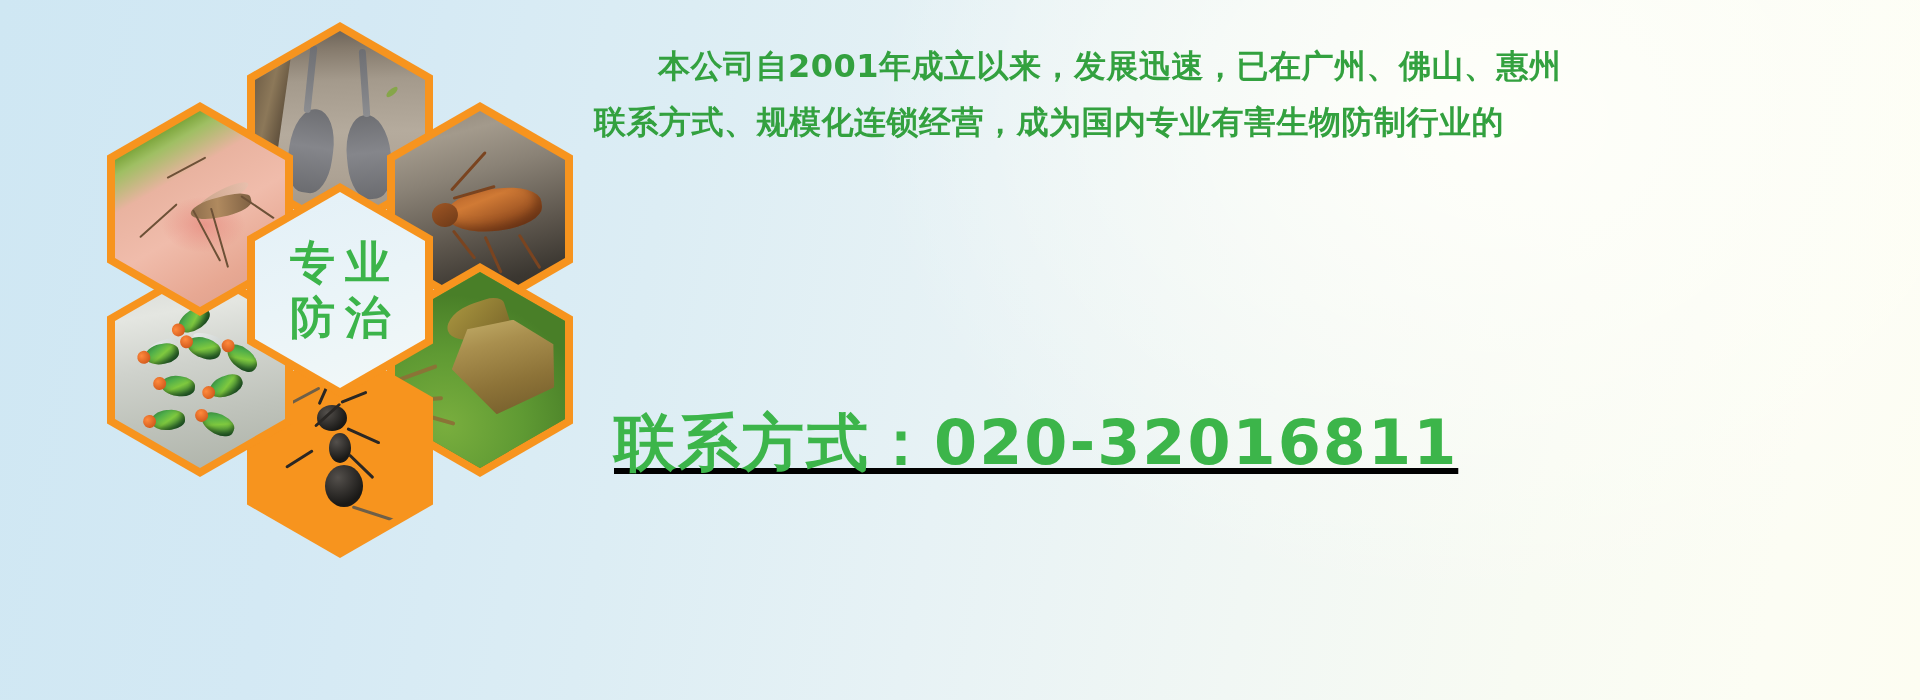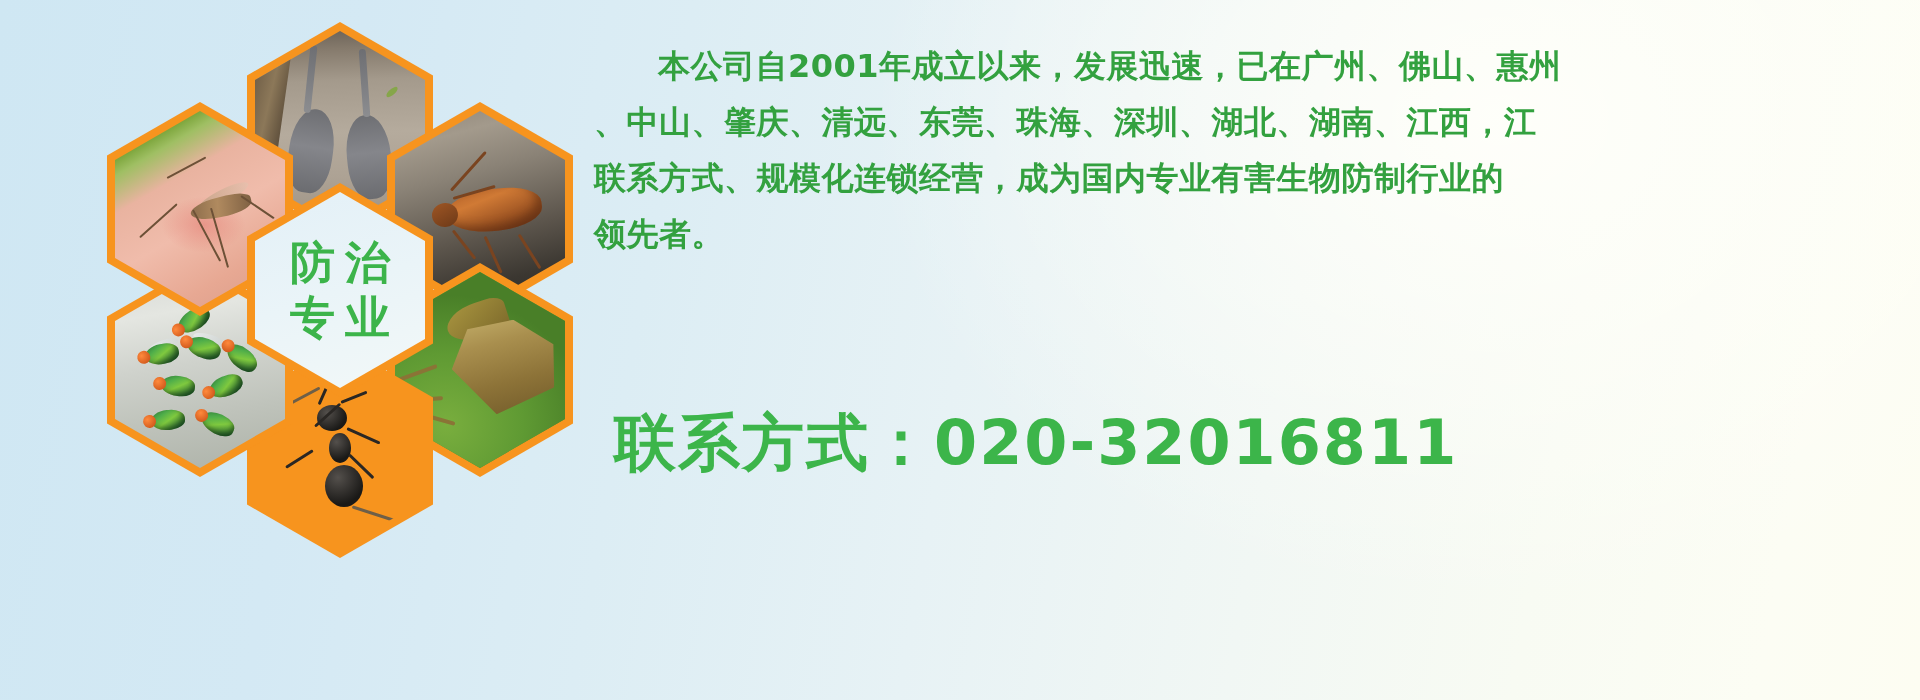--- a/index.html
+++ b/index.html
@@ -252,20 +252,21 @@
     white-space: nowrap;
     font-family: "DejaVu Sans", "Liberation Sans", sans-serif;
   }
   .intro p.first { text-indent: 64px; }
 
   .contact {
     position: absolute;
     left: 10px;
     top: 400px;
     width: 1290px;
+    text-decoration: underline;
   }
   .contact .line {
     color: #3cb54a;
     font-size: 62px;
     font-weight: bold;
     line-height: 86px;
     letter-spacing: 2px;
     white-space: nowrap;
     font-family: "DejaVu Sans", "Liberation Sans", sans-serif;
   }
@@ -365,34 +366,32 @@
           <div class="mosq-leg" style="left:62px; top:92px; width:50px; transform:rotate(138deg);"></div>
           <div class="mosq-leg" style="left:126px; top:84px; width:40px; transform:rotate(34deg);"></div>
           <div class="mosq-leg" style="left:52px; top:66px; width:44px; transform:rotate(-28deg);"></div>
         </div>
       </div>
     </div>
 
     <div class="hex hex-center">
       <div class="inner">
         <div class="slogan">
+          <span>专业</span>
           <span>防治</span>
-          <span>专业</span>
         </div>
       </div>
     </div>
   </div>
 
   <div class="content">
 
     <div class="intro">
       <p class="first">本公司自2001年成立以来，发展迅速，已在广州、佛山、惠州</p>
-      <p>、中山、肇庆、清远、东莞、珠海、深圳、湖北、湖南、江西，江</p>
       <p>联系方式、规模化连锁经营，成为国内专业有害生物防制行业的</p>
-      <p>领先者。</p>
     </div>
 
     <div class="contact">
       <div class="line line-1">联系方式：020-32016811</div>
     </div>
 
   </div>
 </div>
 
 </body></html>

